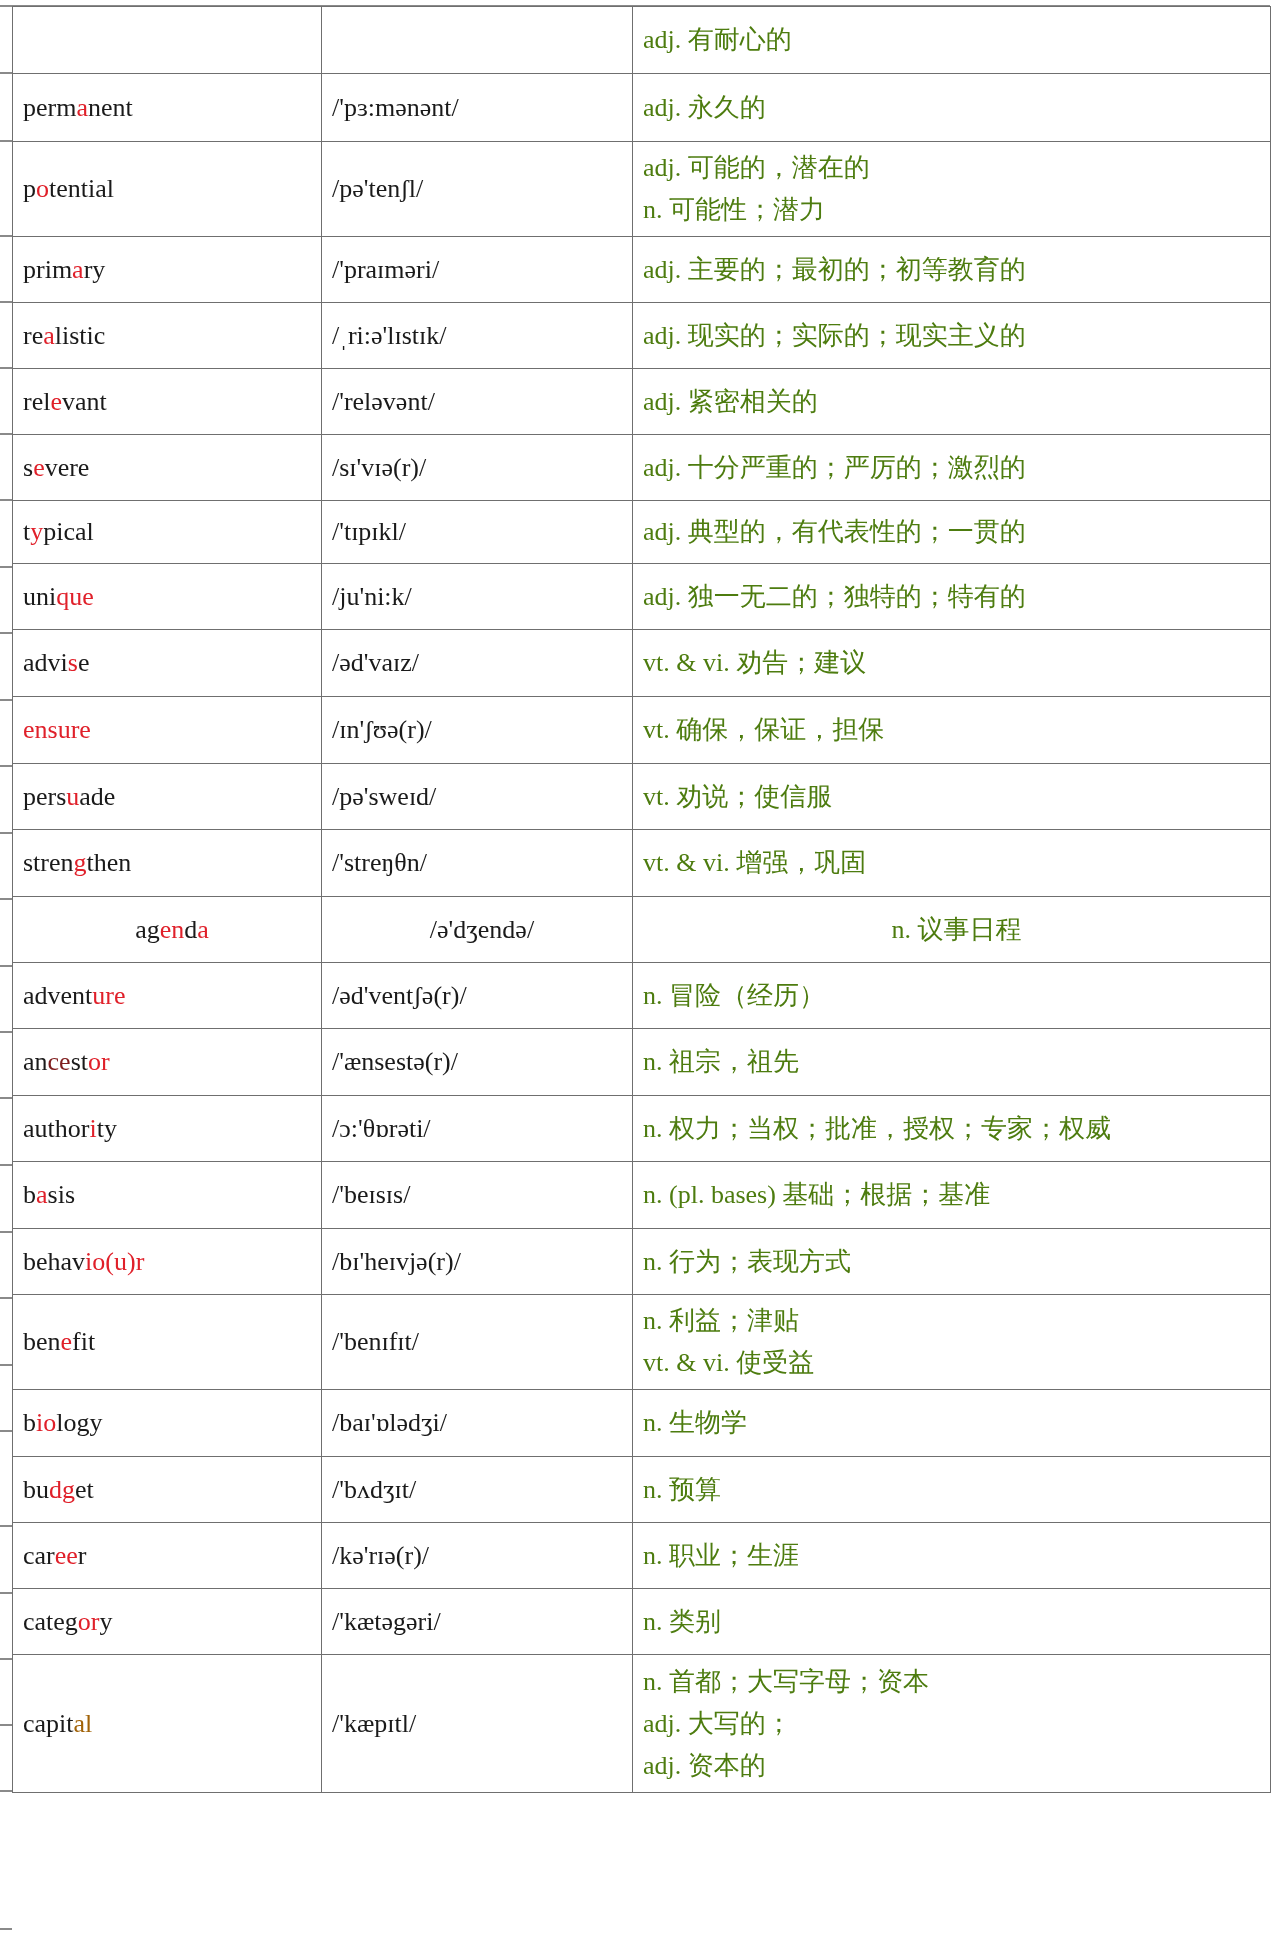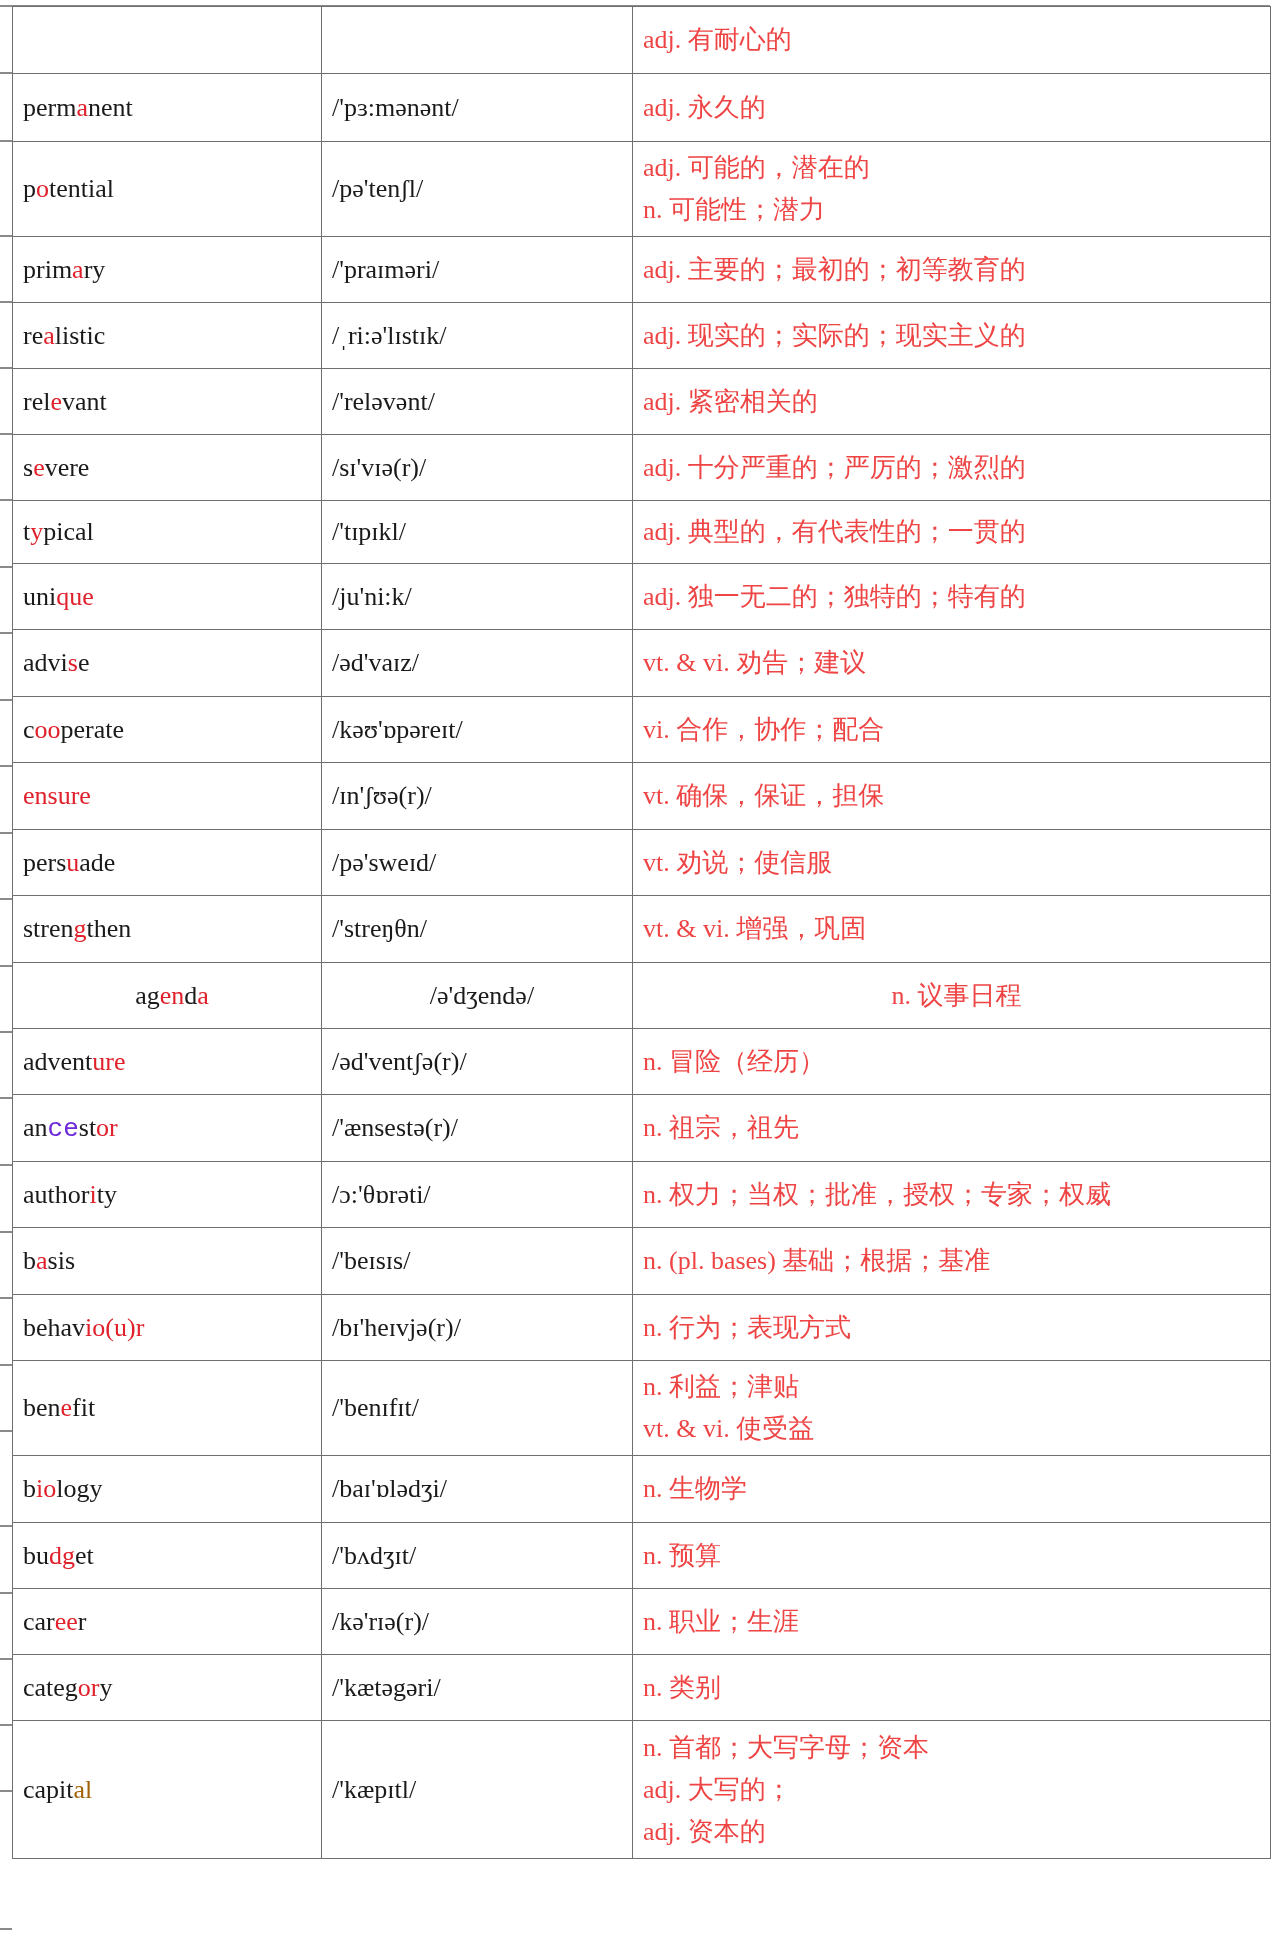--- a/index.html
+++ b/index.html
@@ -3,21 +3,21 @@
 <meta charset="utf-8">
 <style>
   html, body { margin: 0; padding: 0; background: #ffffff; }
   body { width: 1280px; height: 1940px; position: relative; overflow: hidden;
          font-family: "Liberation Serif", "DejaVu Serif", serif; color: #1a1a1a; }
   .frame-line-top { position: absolute; left: 0; top: 5px; width: 1270px; height: 2px; background: #8a8a8a; }
   table.vocab { position: absolute; left: 12px; top: 6px; border-collapse: collapse; table-layout: fixed; width: 1259px; }
   table.vocab td { border: 1.5px solid #6f6f6f; padding: 0 0 0 10px; vertical-align: middle; font-size: 26px; line-height: 40px; }
   td.col-word { width: 298px; padding-left: 10px; }
   td.col-ipa { width: 300px; padding-left: 8px; }
-  td.col-def { padding-left: 8px; color: #ef4444; margin-left: 16px; }
+  td.col-def { padding-left: 8px; color: #4d7c0f; margin-left: 16px; }
   .hl { color: #e0202a; }
   .def-line { display: block; white-space: nowrap; }
   .edge-stub { position: absolute; left: 0; width: 12px; height: 1.5px; background: #8a8a8a; }
 </style>
 </head>
 <body>
 
 <div class="frame-line-top"></div>
 
 <table class="vocab">
@@ -86,27 +86,20 @@
           <span class="def-line">adj.  独一无二的；独特的；特有的</span>
         </td>
       </tr>
       <tr style="height: 67px;">
         <td class="col-word"><span>advi</span><span class="hl" style="color: rgb(224, 32, 42);">s</span><span>e</span></td>
         <td class="col-ipa">/əd'vaɪz/</td>
         <td class="col-def">
           <span class="def-line">vt. &amp; vi.  劝告；建议</span>
         </td>
       </tr>
-      <tr style="height: 66px;">
-        <td class="col-word"><span>c</span><span class="hl" style="color: rgb(224, 32, 42);">oo</span><span>perate</span></td>
-        <td class="col-ipa">/kəʊ'ɒpəreɪt/</td>
-        <td class="col-def">
-          <span class="def-line">vi.  合作，协作；配合</span>
-        </td>
-      </tr>
       <tr style="height: 67px; padding-left: 28px;">
         <td class="col-word"><span class="hl" style="color: rgb(224, 32, 42);">ensure</span></td>
         <td class="col-ipa">/ɪn'ʃʊə(r)/</td>
         <td class="col-def">
           <span class="def-line">vt.  确保，保证，担保</span>
         </td>
       </tr>
       <tr style="height: 66px;">
         <td class="col-word"><span>pers</span><span class="hl" style="color: rgb(224, 32, 42);">u</span><span>ade</span></td>
         <td class="col-ipa">/pə'sweɪd/</td>
@@ -129,21 +122,21 @@
         </td>
       </tr>
       <tr style="height: 66px;">
         <td class="col-word"><span>advent</span><span class="hl" style="color: rgb(224, 32, 42);">ure</span></td>
         <td class="col-ipa">/əd'ventʃə(r)/</td>
         <td class="col-def">
           <span class="def-line">n.  冒险（经历）</span>
         </td>
       </tr>
       <tr style="height: 67px;">
-        <td class="col-word"><span>an</span><span class="hl" style="color: #6d28d9; font-family: Liberation Mono, monospace;">ce</span><span>st</span><span class="hl" style="color: rgb(224, 32, 42);">or</span></td>
+        <td class="col-word"><span>an</span><span class="hl" style="color: #7f1d1d;">ce</span><span>st</span><span class="hl" style="color: rgb(224, 32, 42);">or</span></td>
         <td class="col-ipa">/'ænsestə(r)/</td>
         <td class="col-def">
           <span class="def-line">n.  祖宗，祖先</span>
         </td>
       </tr>
       <tr style="height: 66px;">
         <td class="col-word"><span>author</span><span class="hl" style="color: rgb(224, 32, 42);">i</span><span>ty</span></td>
         <td class="col-ipa">/ɔ:'θɒrəti/</td>
         <td class="col-def">
           <span class="def-line">n.  权力；当权；批准，授权；专家；权威</span>

